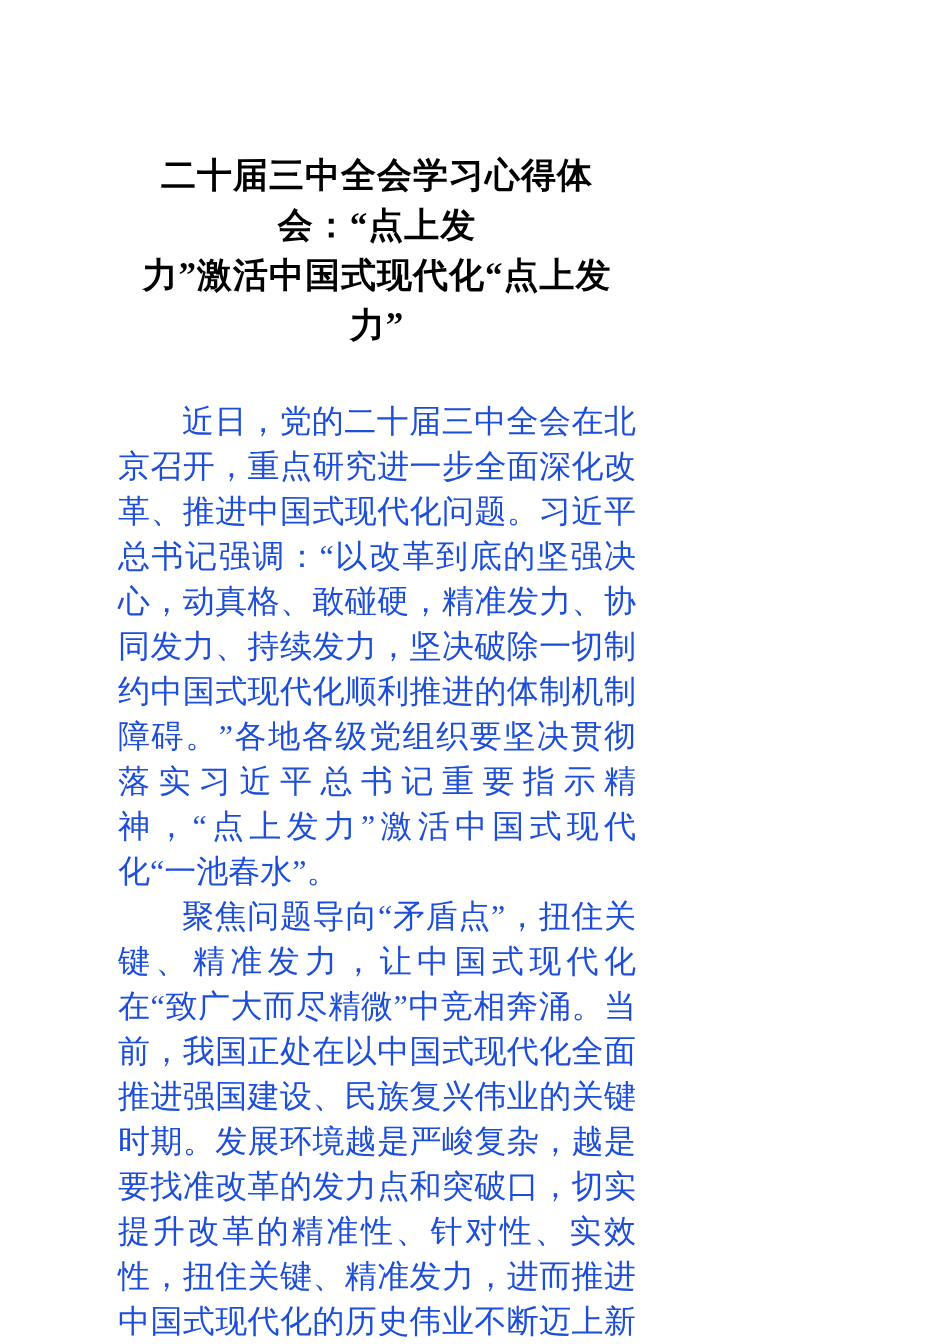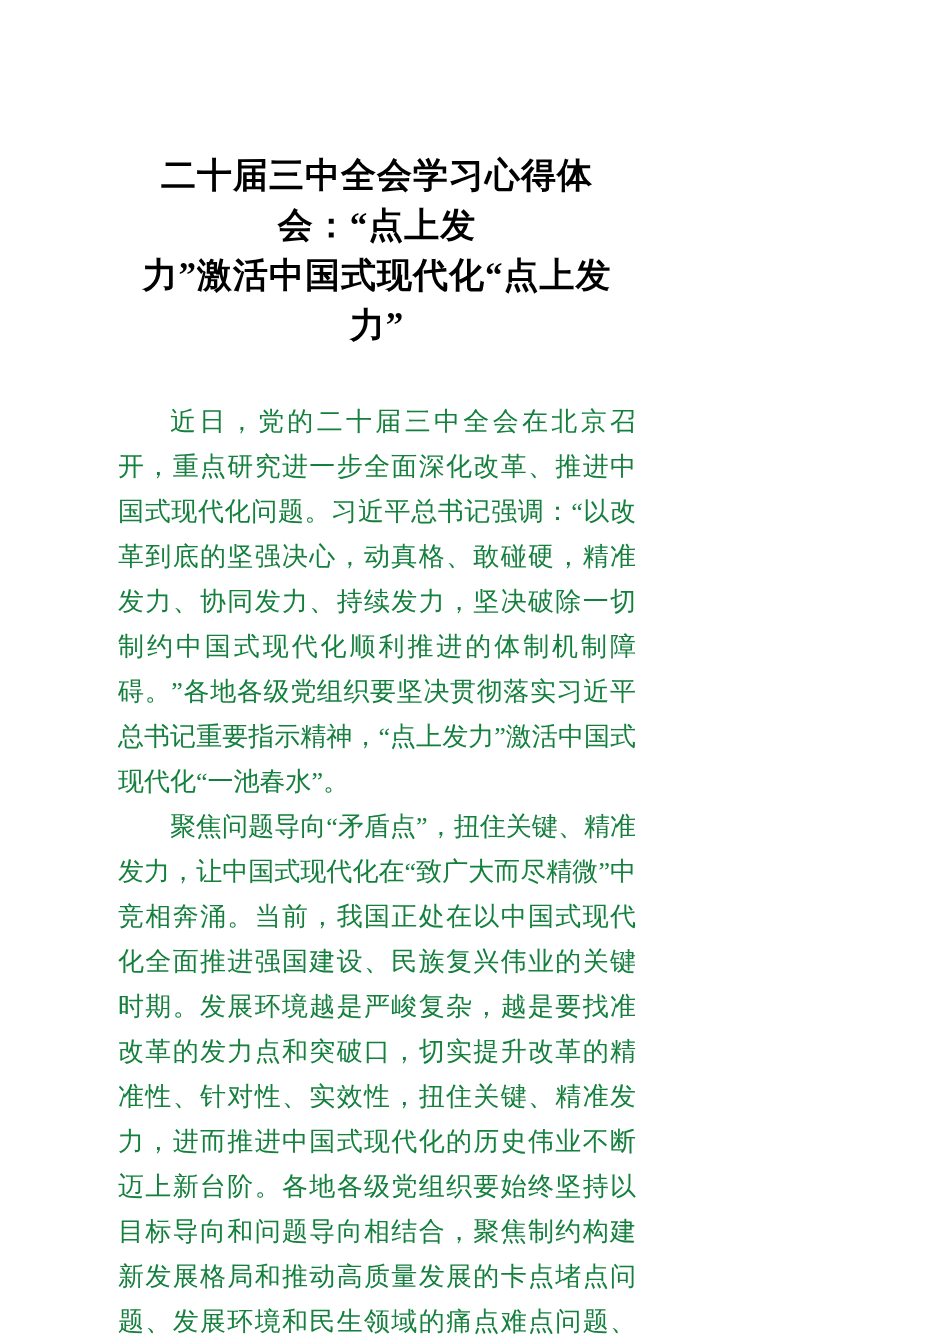--- a/index.html
+++ b/index.html
@@ -30,26 +30,26 @@
     letter-spacing: 1px;
   }
   .doc-title .title-line {
     display: block;
   }
   .doc-body {
     margin-top: 48px;
   }
   .doc-body p {
     margin: 0;
-    font-size: 26px;
+    font-size: 32px;
     line-height: 45px;
     text-align: justify;
     text-justify: inter-ideograph;
     text-indent: 2em;
-    color: #15803d;
+    color: #1d4ed8;
     word-break: normal;
   }
 </style>
 </head>
 <body>
 
 <div class="page">
   <h1 class="doc-title">
     <span class="title-line">二十届三中全会学习心得体会：“点上发</span>
     <span class="title-line">力”激活中国式现代化“点上发力”</span>

